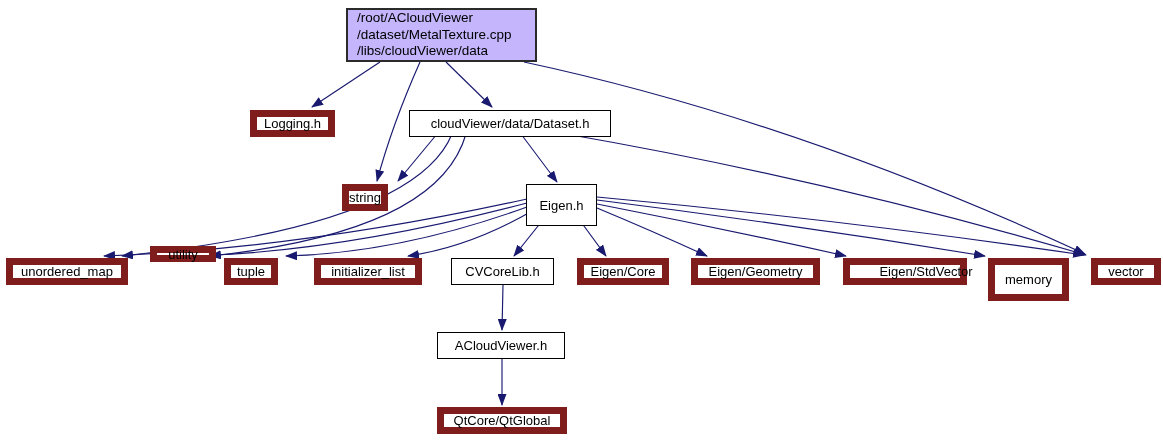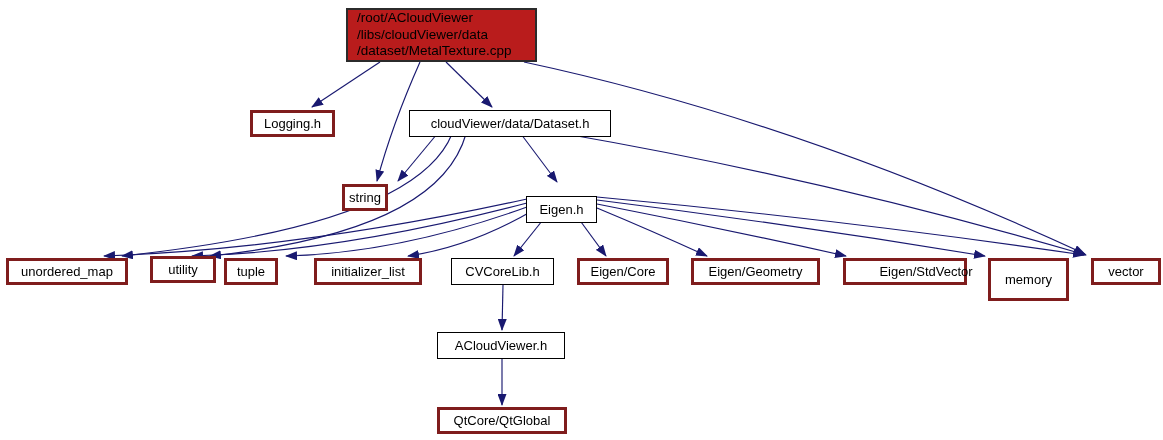--- a/index.html
+++ b/index.html
@@ -13,25 +13,25 @@
   #edge-layer{position:absolute;left:0;top:0;width:1163px;height:440px;}
   .gnode{
     position:absolute;
     box-sizing:border-box;
     display:flex;align-items:center;justify-content:center;
     font-size:13px;color:#000;
     background:#ffffff;
     white-space:nowrap;
     z-index:2;
   }
-  .gnode.leaf{border:3px solid #7f1d1d;}
+  .gnode.leaf{border:7px solid #7f1d1d;}
   .gnode.linked{border:1px solid #000000;}
   .gnode.current{
     border:2px solid #2b2b2b;
-    background:#b91c1c;
+    background:#c4b5fd;
     flex-direction:column;
     align-items:flex-start;justify-content:center;
     padding-left:9px;
     font-size:13.5px;line-height:16.5px;
   }
 </style>
 </head>
 <body>
 
 <div id="stage">
@@ -61,39 +61,39 @@
         <path d="M 597 204 Q 720 228 846 256" fill="none" stroke="#191970" stroke-width="1.15" marker-end="url(#arrowhead)"></path>
         <path d="M 597 200 Q 790 224 985 256" fill="none" stroke="#191970" stroke-width="1.15" marker-end="url(#arrowhead)"></path>
         <path d="M 597 197 Q 845 220 1084 255" fill="none" stroke="#191970" stroke-width="1.15" marker-end="url(#arrowhead)"></path>
         <path d="M 503 285 L 502 330" fill="none" stroke="#191970" stroke-width="1.15" marker-end="url(#arrowhead)"></path>
         <path d="M 502 359 L 502 405" fill="none" stroke="#191970" stroke-width="1.15" marker-end="url(#arrowhead)"></path>
       </g>
   </svg>
   <div id="node-layer">
       <div class="gnode current" style="left: 346px; top: 8px; width: 191px; height: 54px;">
         <span>/root/ACloudViewer</span>
+        <span>/dataset/MetalTexture.cpp</span>
         <span>/libs/cloudViewer/data</span>
-        <span>/dataset/MetalTexture.cpp</span>
       </div>
       <div class="gnode leaf" style="left: 250px; top: 110px; width: 85px; height: 27px;">
         <span>Logging.h</span>
       </div>
       <div class="gnode linked" style="left: 409px; top: 110px; width: 202px; height: 27px;">
         <span>cloudViewer/data/Dataset.h</span>
       </div>
       <div class="gnode leaf" style="left: 342px; top: 184px; width: 46px; height: 27px;">
         <span>string</span>
       </div>
-      <div class="gnode linked" style="left: 526px; top: 196px; width: 71px; height: 27px;">
+      <div class="gnode linked" style="left: 526px; top: 184px; width: 71px; height: 42px;">
         <span>Eigen.h</span>
       </div>
       <div class="gnode leaf" style="left: 6px; top: 258px; width: 122px; height: 27px;">
         <span>unordered_map</span>
       </div>
-      <div class="gnode leaf" style="left: 150px; top: 256px; width: 66px; height: 27px;">
+      <div class="gnode leaf" style="left: 150px; top: 246px; width: 66px; height: 16px;">
         <span>utility</span>
       </div>
       <div class="gnode leaf" style="left: 224px; top: 258px; width: 54px; height: 27px;">
         <span>tuple</span>
       </div>
       <div class="gnode leaf" style="left: 314px; top: 258px; width: 108px; height: 27px;">
         <span>initializer_list</span>
       </div>
       <div class="gnode linked" style="left: 451px; top: 258px; width: 103px; height: 27px;">
         <span>CVCoreLib.h</span>

